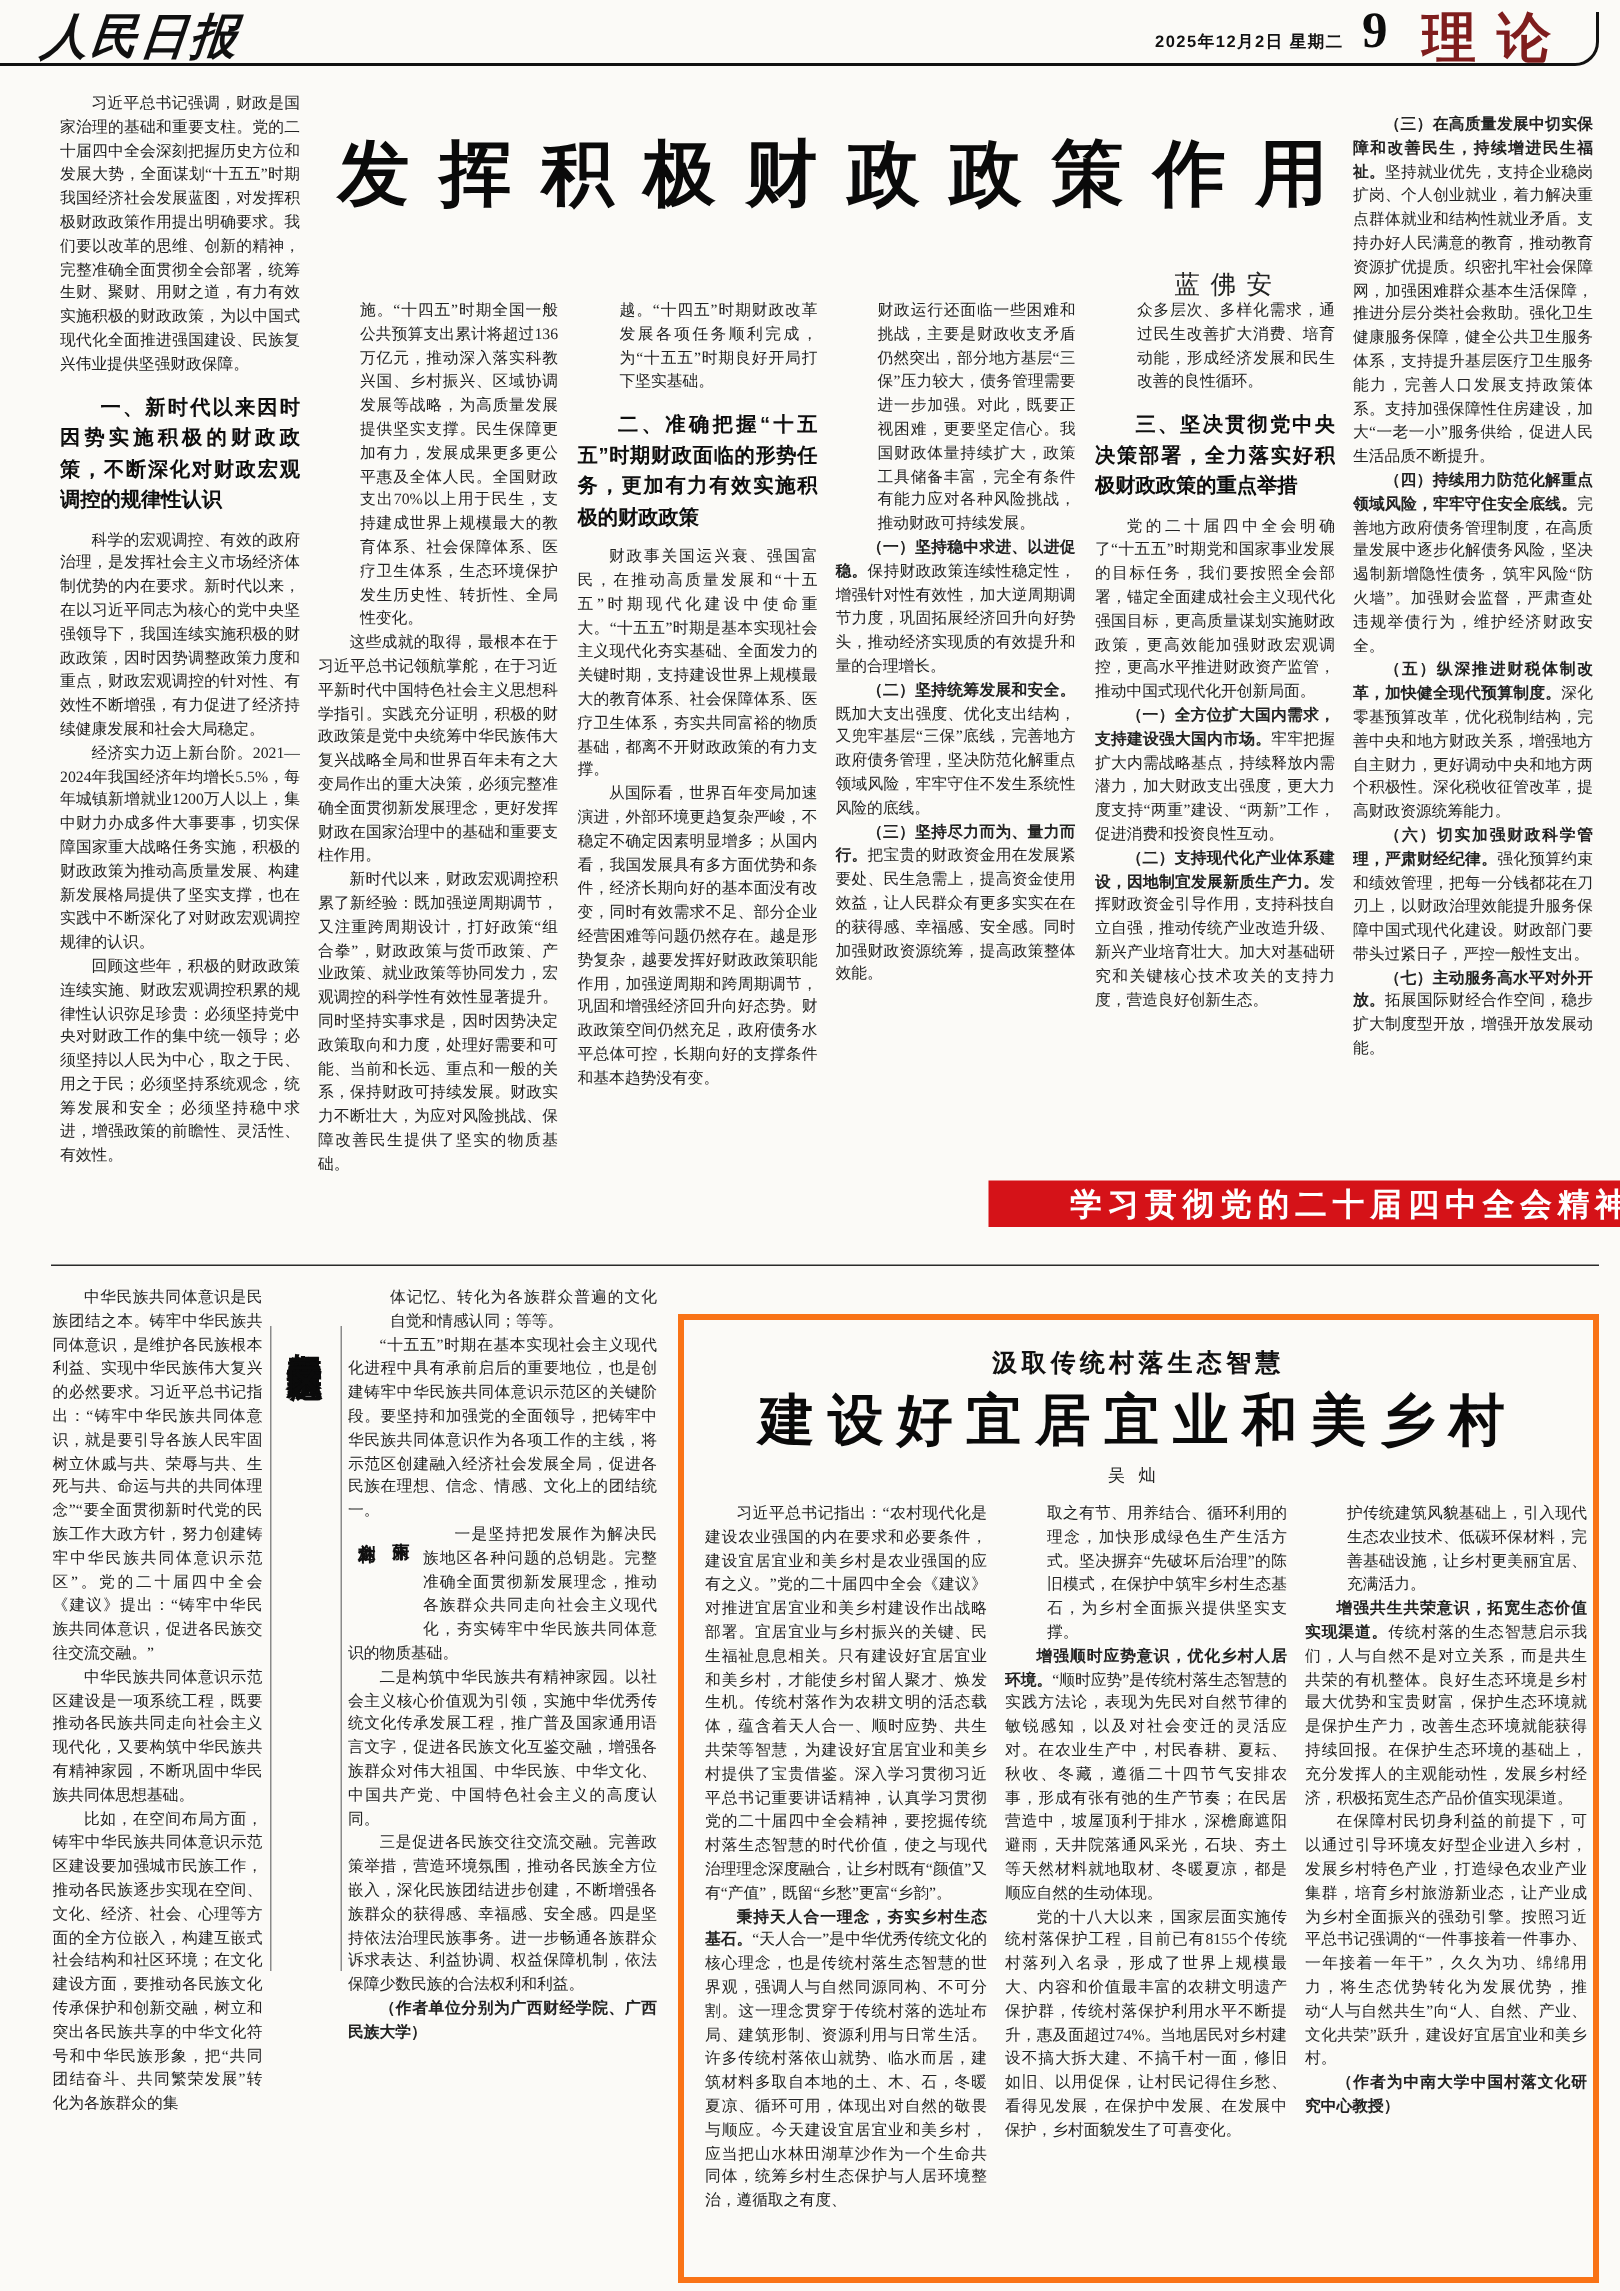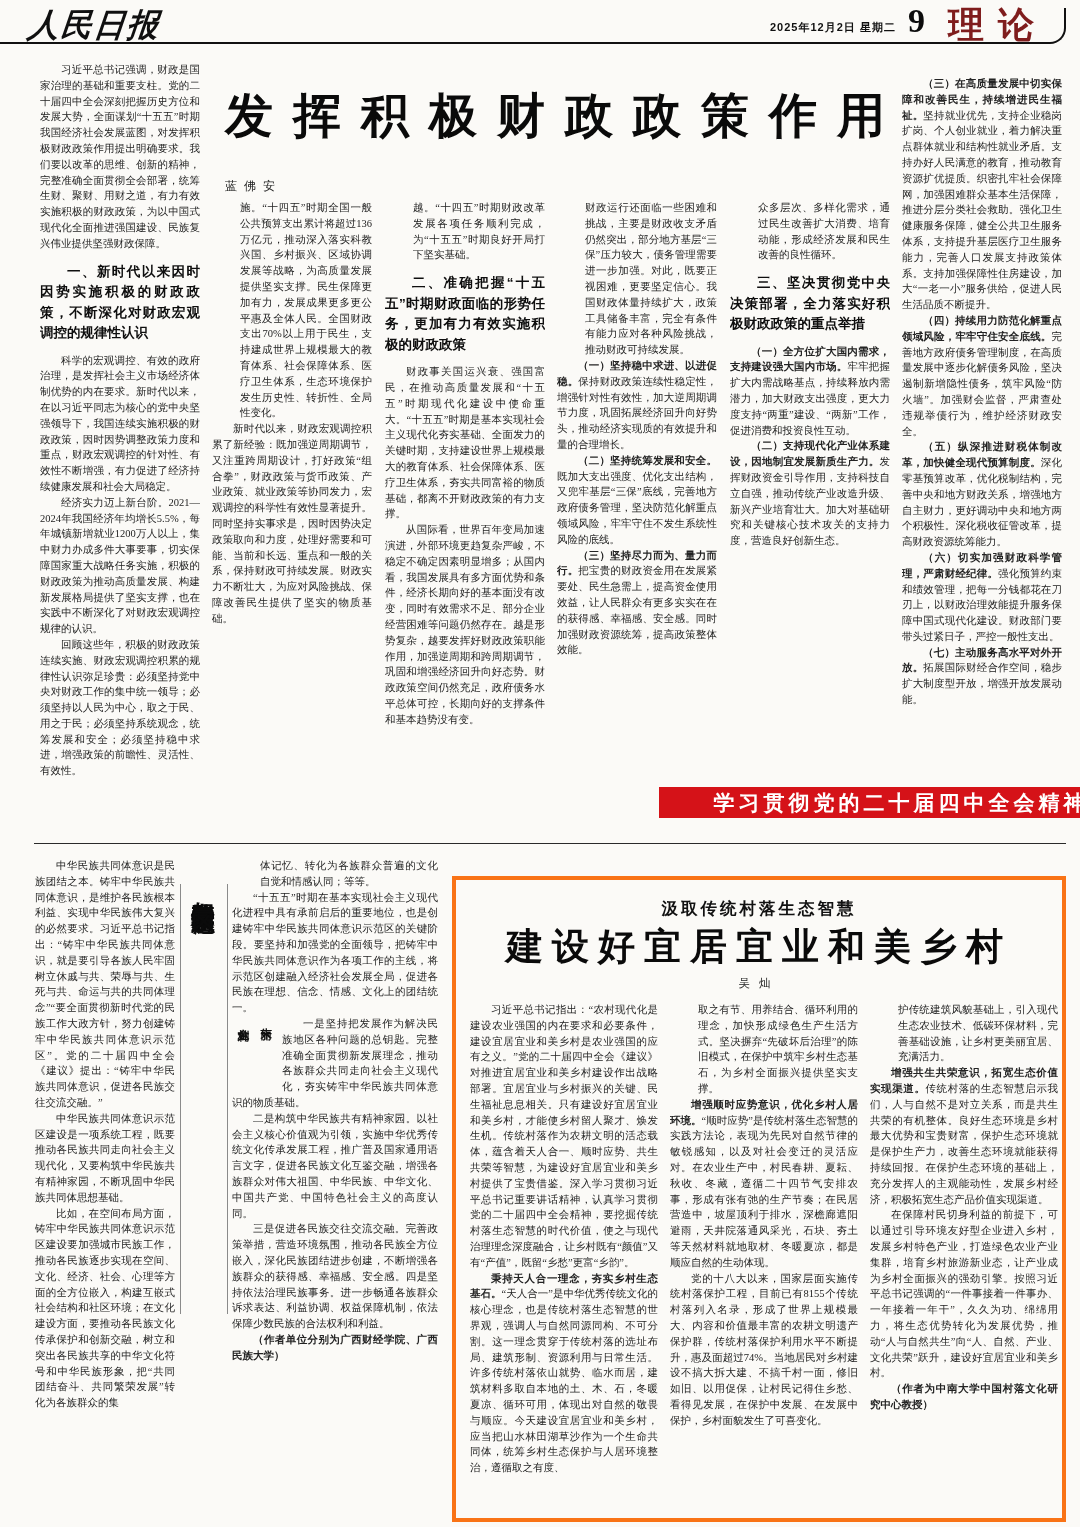--- a/index.html
+++ b/index.html
@@ -21,22 +21,22 @@
        word-break:break-all;color:#232323;}
   .para{margin:0;text-indent:2em;}
   .para.ni{text-indent:0;margin-left:28px;}
   .plead{font-weight:bold;font-family:"Liberation Sans",sans-serif;}
   .col-heading{font-family:"Liberation Sans",sans-serif;font-weight:bold;font-size:13.5px;
        line-height:20.5px;margin:10px 0 9px;text-indent:2em;color:#0e0e0e;}
   
   .main-title{position:absolute;left:225px;top:84px;width:630px;text-align:center;
        font-family:"Liberation Sans","DejaVu Sans",sans-serif;font-weight:900;font-size:48px;
        letter-spacing:20px;color:#0a0a0a;white-space:nowrap;}
-  .main-byline{position:absolute;left:225px;top:178px;width:630px;text-align:left;
-       font-size:12px;letter-spacing:7px;color:#222;}
+  .main-byline{position:absolute;left:225px;top:178px;width:630px;text-align:right;
+       font-size:17px;letter-spacing:7px;color:#222;}
   
   .red-banner{position:absolute;left:659px;top:787px;width:408px;height:31px;background:#d51218;
        color:#ffffff;display:flex;align-items:center;justify-content:center;
        font-family:"Liberation Sans",sans-serif;font-weight:bold;font-size:21px;letter-spacing:4px;padding-left:38px;}
   
   .mid-divider{position:absolute;left:34px;top:843px;width:1032px;border-top:1px solid #2a2a2a;}
   
   .v-title-strip{position:absolute;left:180px;top:884px;width:46px;height:430px;
        display:flex;justify-content:center;border-left:1px solid #8a8a8a;border-right:1px solid #8a8a8a;
        background:#fbfaf7;}
@@ -76,37 +76,39 @@
 
 <div class="np-col" style="left:40px;top:62px;width:160px;height:776px;">
     <p class="para">习近平总书记强调，财政是国家治理的基础和重要支柱。党的二十届四中全会深刻把握历史方位和发展大势，全面谋划“十五五”时期我国经济社会发展蓝图，对发挥积极财政政策作用提出明确要求。我们要以改革的思维、创新的精神，完整准确全面贯彻全会部署，统筹生财、聚财、用财之道，有力有效实施积极的财政政策，为以中国式现代化全面推进强国建设、民族复兴伟业提供坚强财政保障。</p>
     <div class="col-heading">一、新时代以来因时因势实施积极的财政政策，不断深化对财政宏观调控的规律性认识</div>
     <p class="para">科学的宏观调控、有效的政府治理，是发挥社会主义市场经济体制优势的内在要求。新时代以来，在以习近平同志为核心的党中央坚强领导下，我国连续实施积极的财政政策，因时因势调整政策力度和重点，财政宏观调控的针对性、有效性不断增强，有力促进了经济持续健康发展和社会大局稳定。</p>
     <p class="para">经济实力迈上新台阶。2021—2024年我国经济年均增长5.5%，每年城镇新增就业1200万人以上，集中财力办成多件大事要事，切实保障国家重大战略任务实施，积极的财政政策为推动高质量发展、构建新发展格局提供了坚实支撑，也在实践中不断深化了对财政宏观调控规律的认识。</p>
     <p class="para">回顾这些年，积极的财政政策连续实施、财政宏观调控积累的规律性认识弥足珍贵：必须坚持党中央对财政工作的集中统一领导；必须坚持以人民为中心，取之于民、用之于民；必须坚持系统观念，统筹发展和安全；必须坚持稳中求进，增强政策的前瞻性、灵活性、有效性。</p>
   </div>
 <div class="np-col" style="left:212px;top:200px;width:160px;height:638px;">
     <p class="para ni">施。“十四五”时期全国一般公共预算支出累计将超过136万亿元，推动深入落实科教兴国、乡村振兴、区域协调发展等战略，为高质量发展提供坚实支撑。民生保障更加有力，发展成果更多更公平惠及全体人民。全国财政支出70%以上用于民生，支持建成世界上规模最大的教育体系、社会保障体系、医疗卫生体系，生态环境保护发生历史性、转折性、全局性变化。</p>
+    <p class="para">这些成就的取得，最根本在于习近平总书记领航掌舵，在于习近平新时代中国特色社会主义思想科学指引。实践充分证明，积极的财政政策是党中央统筹中华民族伟大复兴战略全局和世界百年未有之大变局作出的重大决策，必须完整准确全面贯彻新发展理念，更好发挥财政在国家治理中的基础和重要支柱作用。</p>
     <p class="para">新时代以来，财政宏观调控积累了新经验：既加强逆周期调节，又注重跨周期设计，打好政策“组合拳”，财政政策与货币政策、产业政策、就业政策等协同发力，宏观调控的科学性有效性显著提升。同时坚持实事求是，因时因势决定政策取向和力度，处理好需要和可能、当前和长远、重点和一般的关系，保持财政可持续发展。财政实力不断壮大，为应对风险挑战、保障改善民生提供了坚实的物质基础。</p>
   </div>
 <div class="np-col" style="left:385px;top:200px;width:160px;height:638px;">
     <p class="para ni">越。“十四五”时期财政改革发展各项任务顺利完成，为“十五五”时期良好开局打下坚实基础。</p>
     <div class="col-heading">二、准确把握“十五五”时期财政面临的形势任务，更加有力有效实施积极的财政政策</div>
     <p class="para">财政事关国运兴衰、强国富民，在推动高质量发展和“十五五”时期现代化建设中使命重大。“十五五”时期是基本实现社会主义现代化夯实基础、全面发力的关键时期，支持建设世界上规模最大的教育体系、社会保障体系、医疗卫生体系，夯实共同富裕的物质基础，都离不开财政政策的有力支撑。</p>
     <p class="para">从国际看，世界百年变局加速演进，外部环境更趋复杂严峻，不稳定不确定因素明显增多；从国内看，我国发展具有多方面优势和条件，经济长期向好的基本面没有改变，同时有效需求不足、部分企业经营困难等问题仍然存在。越是形势复杂，越要发挥好财政政策职能作用，加强逆周期和跨周期调节，巩固和增强经济回升向好态势。财政政策空间仍然充足，政府债务水平总体可控，长期向好的支撑条件和基本趋势没有变。</p>
   </div>
 <div class="np-col" style="left:557px;top:200px;width:160px;height:580px;">
     <p class="para ni">财政运行还面临一些困难和挑战，主要是财政收支矛盾仍然突出，部分地方基层“三保”压力较大，债务管理需要进一步加强。对此，既要正视困难，更要坚定信心。我国财政体量持续扩大，政策工具储备丰富，完全有条件有能力应对各种风险挑战，推动财政可持续发展。</p>
     <p class="para"><span class="plead">（一）坚持稳中求进、以进促稳。</span>保持财政政策连续性稳定性，增强针对性有效性，加大逆周期调节力度，巩固拓展经济回升向好势头，推动经济实现质的有效提升和量的合理增长。</p>
     <p class="para"><span class="plead">（二）坚持统筹发展和安全。</span>既加大支出强度、优化支出结构，又兜牢基层“三保”底线，完善地方政府债务管理，坚决防范化解重点领域风险，牢牢守住不发生系统性风险的底线。</p>
     <p class="para"><span class="plead">（三）坚持尽力而为、量力而行。</span>把宝贵的财政资金用在发展紧要处、民生急需上，提高资金使用效益，让人民群众有更多实实在在的获得感、幸福感、安全感。同时加强财政资源统筹，提高政策整体效能。</p>
   </div>
 <div class="np-col" style="left:730px;top:200px;width:160px;height:580px;">
     <p class="para ni">众多层次、多样化需求，通过民生改善扩大消费、培育动能，形成经济发展和民生改善的良性循环。</p>
     <div class="col-heading">三、坚决贯彻党中央决策部署，全力落实好积极财政政策的重点举措</div>
+    <p class="para">党的二十届四中全会明确了“十五五”时期党和国家事业发展的目标任务，我们要按照全会部署，锚定全面建成社会主义现代化强国目标，更高质量谋划实施财政政策，更高效能加强财政宏观调控，更高水平推进财政资产监管，推动中国式现代化开创新局面。</p>
     <p class="para"><span class="plead">（一）全方位扩大国内需求，支持建设强大国内市场。</span>牢牢把握扩大内需战略基点，持续释放内需潜力，加大财政支出强度，更大力度支持“两重”建设、“两新”工作，促进消费和投资良性互动。</p>
     <p class="para"><span class="plead">（二）支持现代化产业体系建设，因地制宜发展新质生产力。</span>发挥财政资金引导作用，支持科技自立自强，推动传统产业改造升级、新兴产业培育壮大。加大对基础研究和关键核心技术攻关的支持力度，营造良好创新生态。</p>
   </div>
 <div class="np-col" style="left:902px;top:76px;width:160px;height:704px;">
     <p class="para"><span class="plead">（三）在高质量发展中切实保障和改善民生，持续增进民生福祉。</span>坚持就业优先，支持企业稳岗扩岗、个人创业就业，着力解决重点群体就业和结构性就业矛盾。支持办好人民满意的教育，推动教育资源扩优提质。织密扎牢社会保障网，加强困难群众基本生活保障，推进分层分类社会救助。强化卫生健康服务保障，健全公共卫生服务体系，支持提升基层医疗卫生服务能力，完善人口发展支持政策体系。支持加强保障性住房建设，加大“一老一小”服务供给，促进人民生活品质不断提升。</p>
     <p class="para"><span class="plead">（四）持续用力防范化解重点领域风险，牢牢守住安全底线。</span>完善地方政府债务管理制度，在高质量发展中逐步化解债务风险，坚决遏制新增隐性债务，筑牢风险“防火墙”。加强财会监督，严肃查处违规举债行为，维护经济财政安全。</p>
     <p class="para"><span class="plead">（五）纵深推进财税体制改革，加快健全现代预算制度。</span>深化零基预算改革，优化税制结构，完善中央和地方财政关系，增强地方自主财力，更好调动中央和地方两个积极性。深化税收征管改革，提高财政资源统筹能力。</p>
     <p class="para"><span class="plead">（六）切实加强财政科学管理，严肃财经纪律。</span>强化预算约束和绩效管理，把每一分钱都花在刀刃上，以财政治理效能提升服务保障中国式现代化建设。财政部门要带头过紧日子，严控一般性支出。</p>
     <p class="para"><span class="plead">（七）主动服务高水平对外开放。</span>拓展国际财经合作空间，稳步扩大制度型开放，增强开放发展动能。</p>
   </div>

